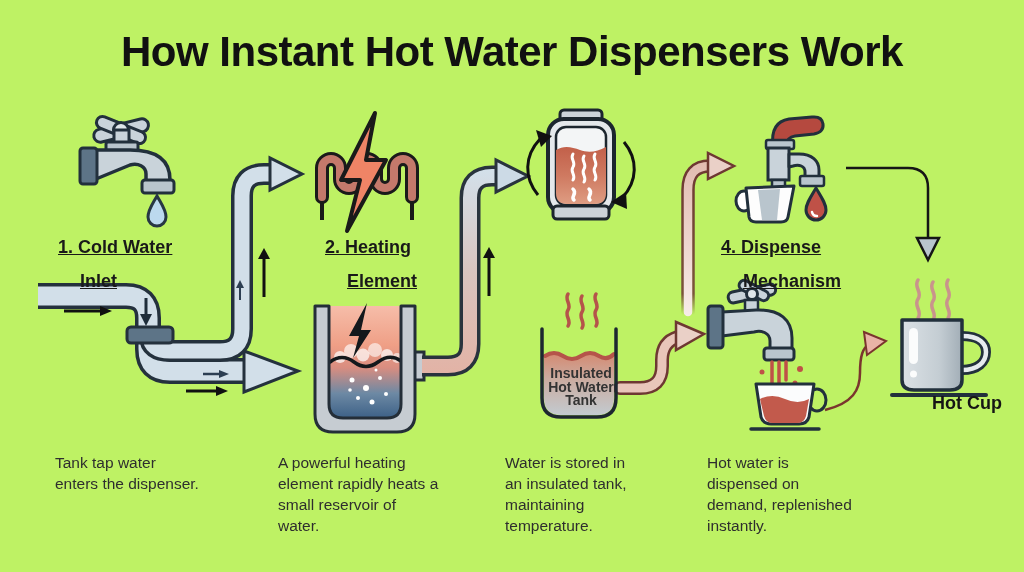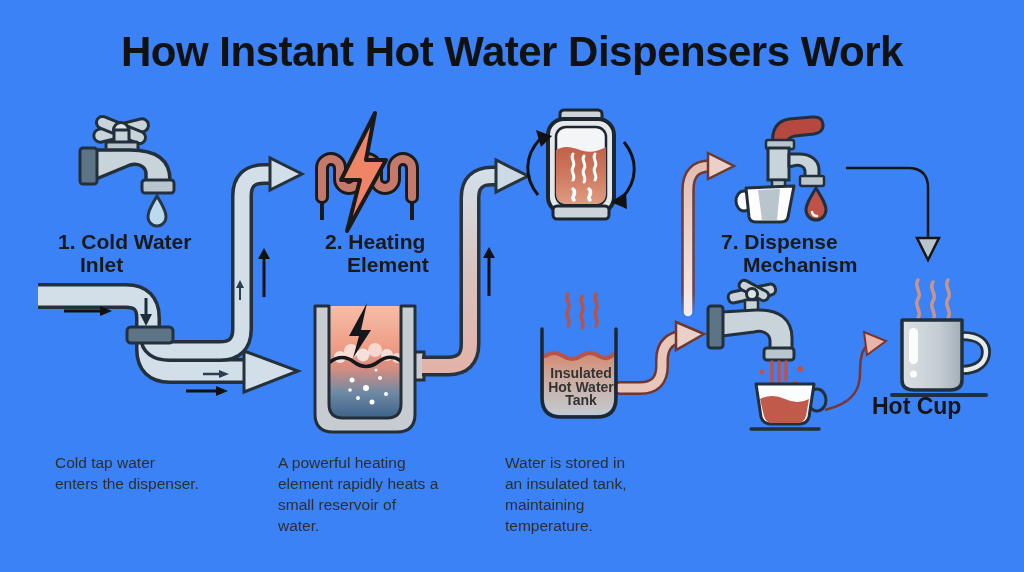--- a/index.html
+++ b/index.html
@@ -1,36 +1,36 @@
 <!DOCTYPE html>
 <html><head>
 <meta charset="utf-8">
 <style>
   html,body{margin:0;padding:0;background:#e9e9e9;}
   #stage{
-    position:relative;width:1024px;height:572px;background:#3b82f6;
+    position:relative;width:1024px;height:572px;background:#bef264;
     overflow:hidden;font-family:"Liberation Sans","DejaVu Sans",sans-serif;
     margin:0 auto;
   }
   #diagram-svg{position:absolute;left:0;top:0;width:1024px;height:572px;}
   .title{
     position:absolute;left:0;top:26px;width:1024px;text-align:center;
     font-size:42px;font-weight:700;letter-spacing:-0.5px;color:#111;line-height:52px;
   }
   .lbl{
-    position:absolute;font-size:21px;font-weight:700;color:#191919;
-    line-height:23px;white-space:pre-line;padding-left:22px;text-indent:-22px;
+    position:absolute;font-size:18px;font-weight:700;color:#191919;
+    line-height:34px;white-space:pre-line;padding-left:22px;text-indent:-22px;text-decoration:underline;
   }
   .desc{
     position:absolute;font-size:15.5px;font-weight:400;color:#2e2e2e;
     line-height:21px;white-space:pre-line;
   }
   .endlbl{
-    position:absolute;left:872px;top:393px;width:130px;text-align:left;
-    font-size:23px;font-weight:700;color:#151515;
+    position:absolute;left:872px;top:393px;width:130px;text-align:right;
+    font-size:18px;font-weight:700;color:#151515;
   }
   .tanklbl{
     position:absolute;left:543px;top:367px;width:76px;text-align:center;
     font-size:14px;line-height:13.5px;font-weight:700;color:#333;white-space:pre-line;
   }
 </style>
 </head>
 <body>
 
 <div id="stage">
@@ -281,32 +281,36 @@
         <line x1="489" y1="296" x2="489" y2="258" stroke="#111" stroke-width="3"></line>
         <polygon points="483,258 495,258 489,247" fill="#111"></polygon>
       </g>
     </g>
   </svg>
 
   <div class="lbl" style="left:58px;top:230px;width:165px;">1. Cold Water
 Inlet</div>
   <div class="lbl" style="left:277px;top:230px;width:145px;margin-left:48px;">2. Heating
 Element</div>
-  <div class="lbl" style="left:721px;top:230px;width:155px;">7. Dispense
+  <div class="lbl" style="left:721px;top:230px;width:155px;">4. Dispense
 Mechanism</div>
 
-  <div class="desc" style="left:55px;top:452px;width:200px;">Cold tap water
+  <div class="desc" style="left:55px;top:452px;width:200px;">Tank tap water
 enters the dispenser.</div>
   <div class="desc" style="left:278px;top:452px;width:210px;">A powerful heating
 element rapidly heats a
 small reservoir of
 water.</div>
   <div class="desc" style="left:505px;top:452px;width:200px;">Water is stored in
 an insulated tank,
 maintaining
 temperature.</div>
+  <div class="desc" style="left:707px;top:452px;width:210px;">Hot water is
+dispensed on
+demand, replenished
+instantly.</div>
 
   <div class="endlbl">Hot Cup</div>
   <div class="tanklbl">Insulated
 Hot Water
 Tank</div>
 
 </div>
 
 </body></html>

